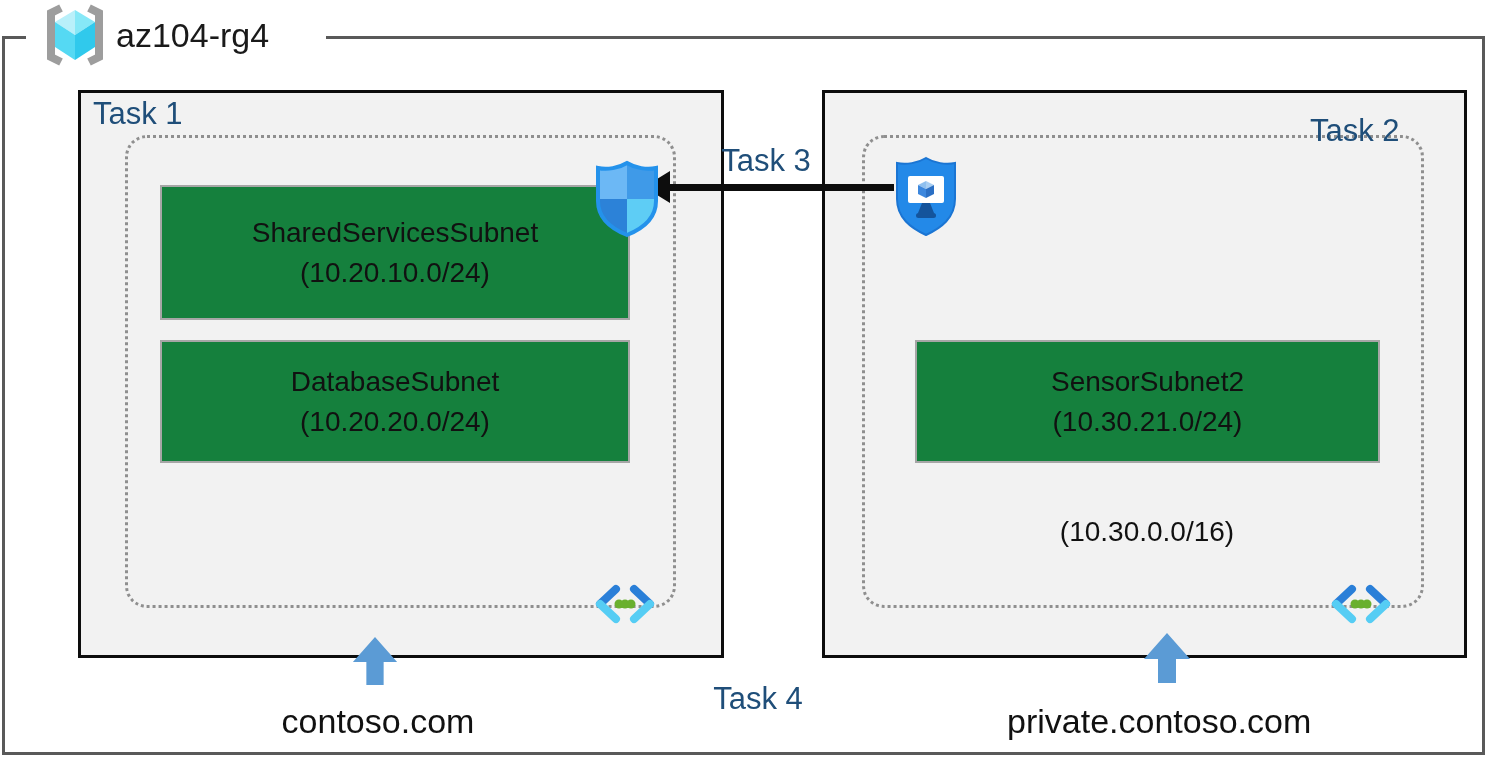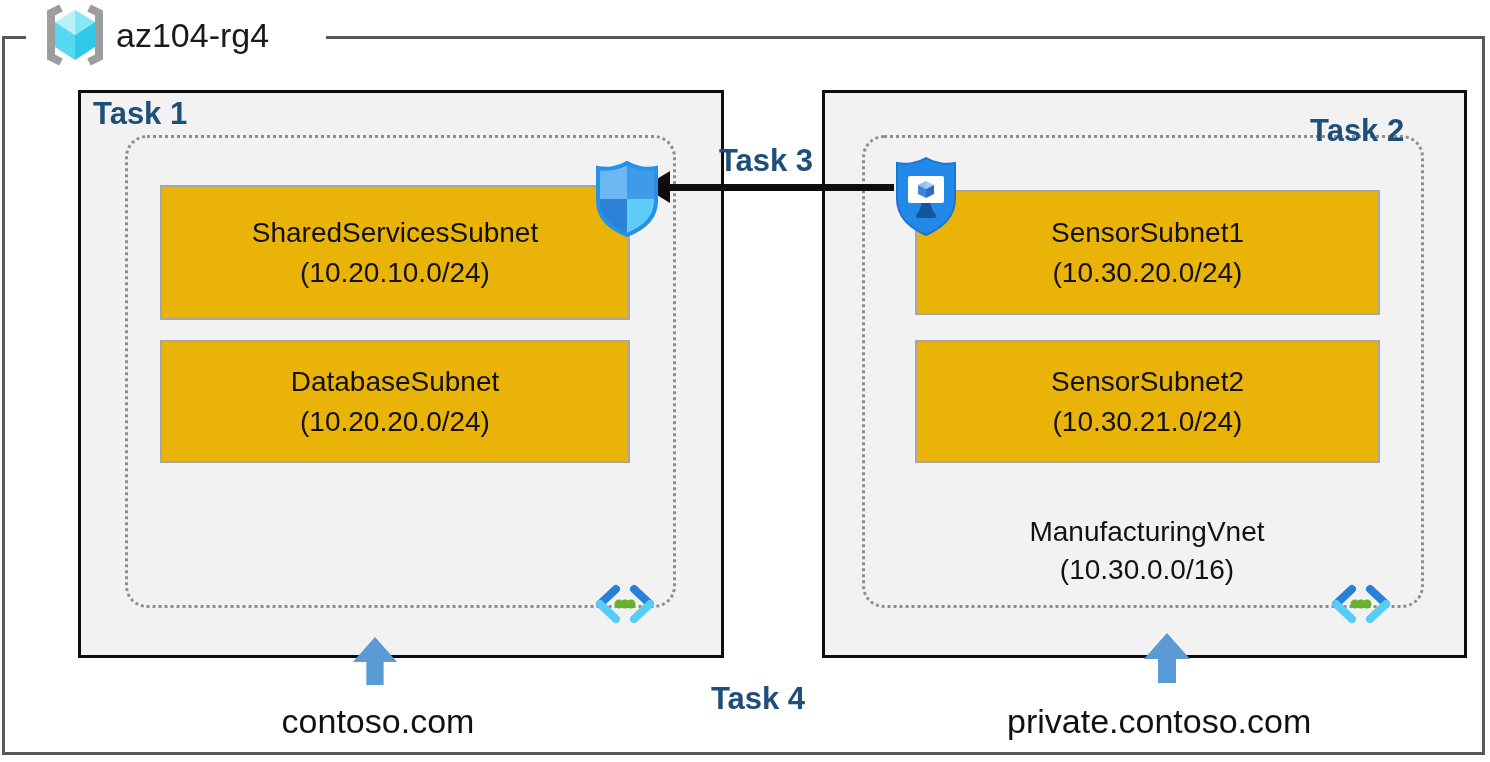--- a/index.html
+++ b/index.html
@@ -18,31 +18,31 @@
     left:26px; top:2px; width:300px; height:66px; background:#ffffff;
     display:flex; align-items:center; z-index:2;
   }
   .rg-title { font-size:34px; color:#1a1a1a; margin-left:4px; white-space:nowrap; }
 
   
   .task-box {
     background:#f2f2f2; border:3px solid #0d0d0d; box-sizing:border-box; z-index:1;
   }
   .task-label {
-    position:absolute; font-size:31px; font-weight:bold; color:#1f4e79; z-index:3; white-space:nowrap;
+    position:absolute; font-size:31px; font-weight:normal; color:#1f4e79; z-index:3; white-space:nowrap;
   }
 
   
   .vnet-dashed {
     border:3px dotted #8f8f8f; border-radius:22px; box-sizing:border-box; z-index:2;
   }
 
   
   .subnet-box {
-    background:#eab308; border:2px solid #a6a6a6; box-sizing:border-box; z-index:3;
+    background:#15803d; border:2px solid #a6a6a6; box-sizing:border-box; z-index:3;
     display:flex; flex-direction:column; align-items:center; justify-content:center;
     text-align:center; font-size:28px; line-height:40px; color:#111;
   }
 
   .vnet-label {
     text-align:center; font-size:28px; line-height:38px; color:#111; z-index:3;
   }
 
   .icon { z-index:6; }
   .task3-arrow-line { background:#0d0d0d; z-index:5; }
@@ -85,31 +85,26 @@
 
   <div class="abs subnet-box" style="left:160px; top:185px; width:470px; height:135px;">
     <div>SharedServicesSubnet</div>
     <div>(10.20.10.0/24)</div>
   </div>
   <div class="abs subnet-box" style="left:160px; top:340px; width:470px; height:123px;">
     <div>DatabaseSubnet</div>
     <div>(10.20.20.0/24)</div>
   </div>
 
-  <div class="abs subnet-box" style="left:915px; top:190px; width:465px; height:125px;">
-    <div>SensorSubnet1</div>
-    <div>(10.30.20.0/24)</div>
-  </div>
   <div class="abs subnet-box" style="left:915px; top:340px; width:465px; height:123px;text-align:right;">
     <div>SensorSubnet2</div>
     <div>(10.30.21.0/24)</div>
   </div>
 
   <div class="abs vnet-label" style="left:947px; top:513px; width:400px;">
-    <div>ManufacturingVnet</div>
     <div>(10.30.0.0/16)</div>
   </div>
 
   <svg class="abs icon" style="left:592px; top:582px;" width="66" height="44" viewBox="0 0 66 44">
     <path d="M24 7 L8 22" stroke="#2a7fd8" stroke-width="8" stroke-linecap="round" fill="none"></path>
     <path d="M8 22 L24 37" stroke="#56cdf4" stroke-width="8" stroke-linecap="round" fill="none"></path>
     <path d="M42 7 L58 22" stroke="#2a7fd8" stroke-width="8" stroke-linecap="round" fill="none"></path>
     <path d="M58 22 L42 37" stroke="#56cdf4" stroke-width="8" stroke-linecap="round" fill="none"></path>
     <circle cx="27" cy="22" r="4.5" fill="#69b02e"></circle>
     <circle cx="33" cy="22" r="4.5" fill="#69b02e"></circle>

